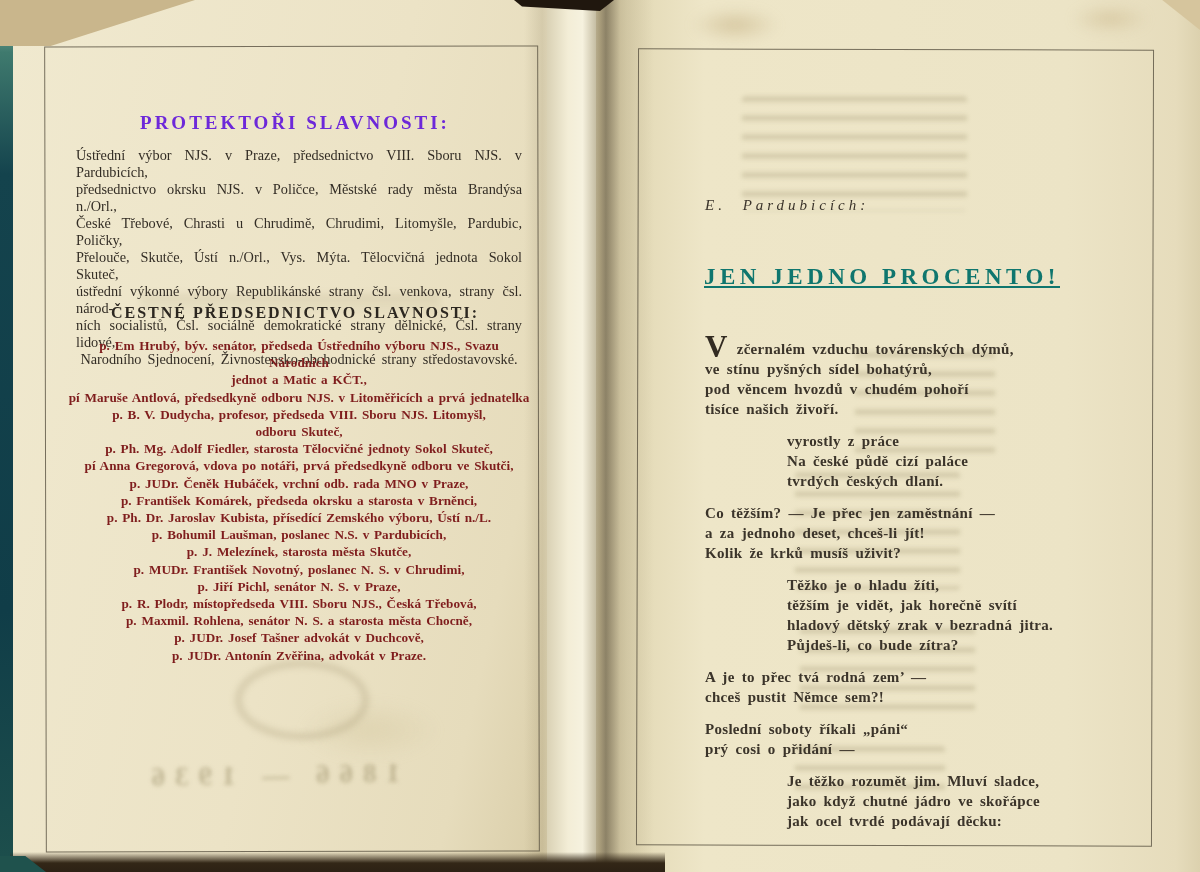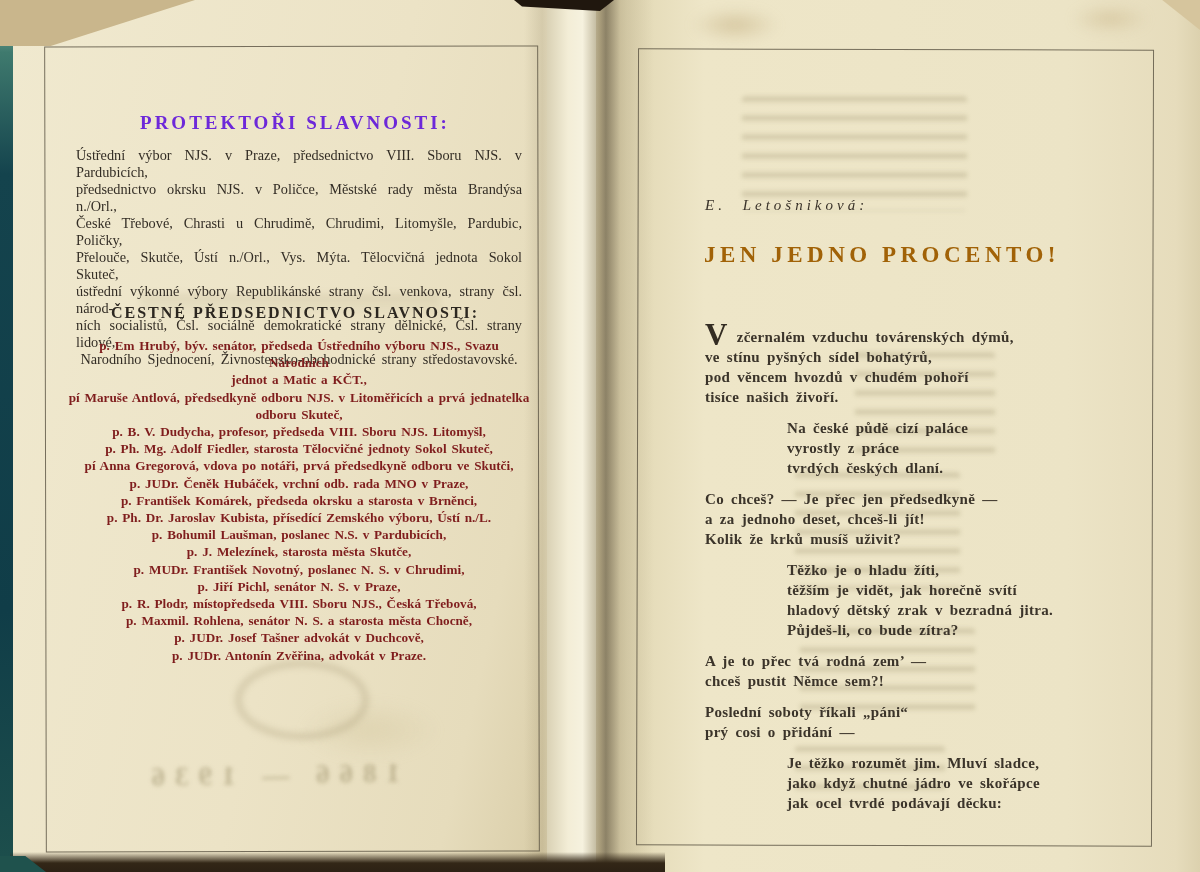--- a/index.html
+++ b/index.html
@@ -83,29 +83,29 @@
     left:68px; top:337px; width:462px; text-align:center;
     font-size:13.2px; line-height:17.2px; color:#7f1d1d; word-spacing:1.5px;font-weight:bold;
   }
 
   
   .byline {
     left:705px; top:197px; font-style:italic;
     font-size:15px; letter-spacing:4px; word-spacing:9px; color:#3a332a;
   }
   .poem-title {
-    left:704px; top:242px; font-size:23px; font-weight:bold;
-    letter-spacing:4.5px; color:#a16207;
+    left:704px; top:264px; font-size:23px; font-weight:bold;
+    letter-spacing:4.5px; color:#0f766e;text-decoration:underline;
   }
   .poem {
     left:705px; top:322px; width:430px;
     font-size:15px; font-weight:bold; line-height:20px;
     letter-spacing:.3px; word-spacing:3px; color:#3b342a;
   }
-  .stanza { margin:0 0 11px 0; }
+  .stanza { margin:12px 0 11px 0; }
   .stanza.indent { padding-left:82px; }
   .dropcap {
     display:inline-block; height:20px; line-height:20px; overflow:visible;
     font-size:31px; position:relative; top:3px; margin-right:9px; color:#332c22;
   }
 
   
   .ghost-lines {
     position:absolute;
     background:repeating-linear-gradient(to bottom,
@@ -166,54 +166,54 @@
   <div class="pline">ních socialistů, Čsl. sociálně demokratické strany dělnické, Čsl. strany lidové,</div>
   <div class="pline-last">Narodního Sjednocení, Živnostensko-obchodnické strany středostavovské.</div>
 </div>
 
 <div class="abs h-committee">ČESTNÉ PŘEDSEDNICTVO SLAVNOSTI:</div>
 
 <div class="abs committee">
   <div>p. Em Hrubý, býv. senátor, předseda Ústředního výboru NJS., Svazu Národních</div>
   <div>jednot a Matic a KČT.,</div>
   <div>pí Maruše Antlová, předsedkyně odboru NJS. v Litoměřicích a prvá jednatelka</div>
+  <div>p. B. V. Dudycha, profesor, předseda VIII. Sboru NJS. Litomyšl,</div>
   <div>odboru Skuteč,</div>
-  <div>p. B. V. Dudycha, profesor, předseda VIII. Sboru NJS. Litomyšl,</div>
   <div>p. Ph. Mg. Adolf Fiedler, starosta Tělocvičné jednoty Sokol Skuteč,</div>
   <div>pí Anna Gregorová, vdova po notáři, prvá předsedkyně odboru ve Skutči,</div>
   <div>p. JUDr. Čeněk Hubáček, vrchní odb. rada MNO v Praze,</div>
   <div>p. František Komárek, předseda okrsku a starosta v Brněnci,</div>
   <div>p. Ph. Dr. Jaroslav Kubista, přísedící Zemského výboru, Ústí n./L.</div>
   <div>p. Bohumil Laušman, poslanec N.S. v Pardubicích,</div>
   <div>p. J. Melezínek, starosta města Skutče,</div>
   <div>p. MUDr. František Novotný, poslanec N. S. v Chrudimi,</div>
   <div>p. Jiří Pichl, senátor N. S. v Praze,</div>
   <div>p. R. Plodr, místopředseda VIII. Sboru NJS., Česká Třebová,</div>
   <div>p. Maxmil. Rohlena, senátor N. S. a starosta města Chocně,</div>
   <div>p. JUDr. Josef Tašner advokát v Duchcově,</div>
   <div>p. JUDr. Antonín Zvěřina, advokát v Praze.</div>
 </div>
 
-<div class="abs byline">E. Letošniková:</div>
+<div class="abs byline">E. Pardubicích:</div>
 <div class="abs poem-title">JEN JEDNO PROCENTO!</div>
 
 <div class="abs poem">
   <div class="stanza">
     <div><span class="dropcap">V</span><span>zčernalém vzduchu továrenských dýmů,</span></div>
     <div>ve stínu pyšných sídel bohatýrů,</div>
     <div>pod věncem hvozdů v chudém pohoří</div>
     <div>tisíce našich živoří.</div>
   </div>
   <div class="stanza indent">
+    <div>vyrostly z práce</div>
     <div>Na české půdě cizí paláce</div>
-    <div>vyrostly z práce</div>
     <div>tvrdých českých dlaní.</div>
   </div>
   <div class="stanza">
-    <div>Co chceš? — Je přec jen předsedkyně —</div>
+    <div>Co těžším? — Je přec jen zaměstnání —</div>
     <div>a za jednoho deset, chceš-li jít!</div>
     <div>Kolik že krků musíš uživit?</div>
   </div>
   <div class="stanza indent">
     <div>Těžko je o hladu žíti,</div>
     <div>těžším je vidět, jak horečně svítí</div>
     <div>hladový dětský zrak v bezradná jitra.</div>
     <div>Půjdeš-li, co bude zítra?</div>
   </div>
   <div class="stanza">

